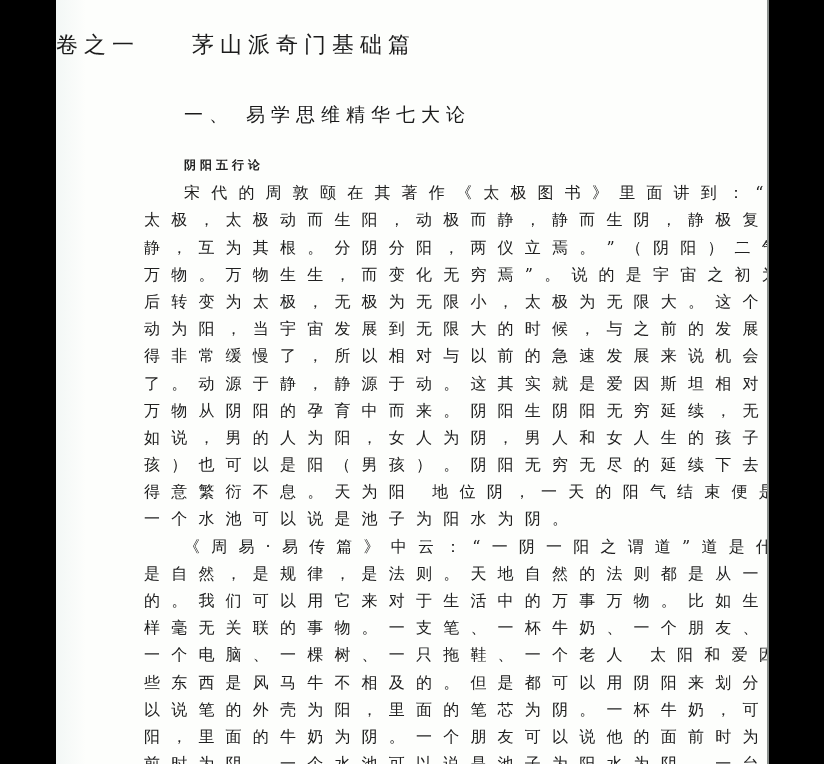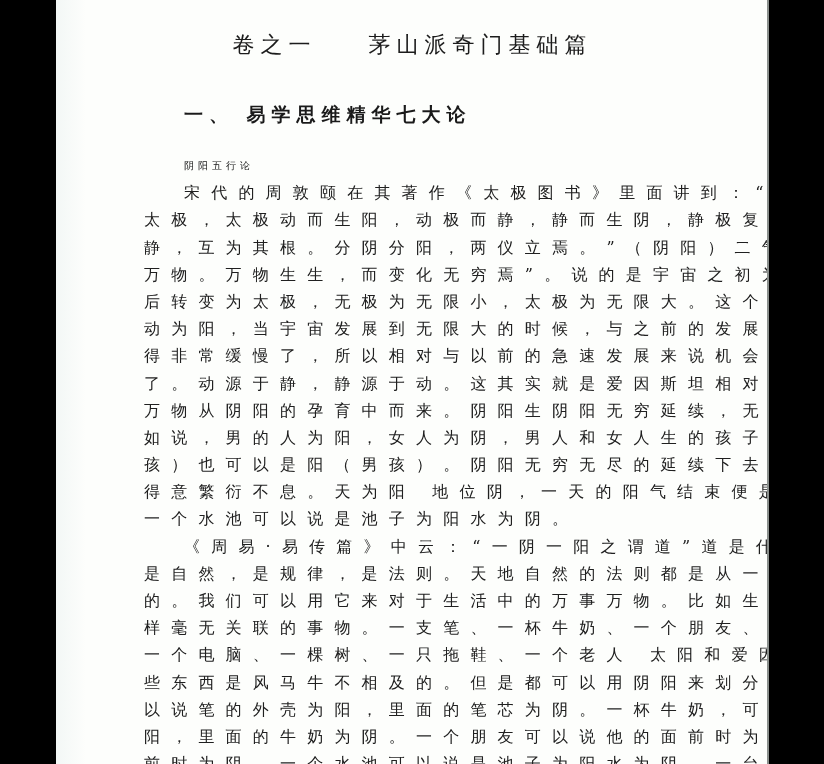--- a/index.html
+++ b/index.html
@@ -32,33 +32,32 @@
       position: absolute;
       left: 0; top: 0; bottom: 0;
       width: 30px;
       background: linear-gradient(to right, #f3f7f6, rgba(253,254,252,0));
     }
     .chapter-title {
       position: absolute;
       left: 0;
       width: 713px;
       top: 30px;
-      text-align: center;
       font-family: "DejaVu Serif", serif;
       font-size: 22px;
       color: #1c1c1c;
       letter-spacing: 6px;
       white-space: pre;
     }
     .section-title {
       position: absolute;
       left: 128px;
       top: 102px;
       font-family: "DejaVu Sans", sans-serif;
-      font-weight: bold;
+      font-weight: normal;
       font-size: 19px;
       letter-spacing: 6px;
       color: #1a1a1a;
       white-space: pre;
     }
     .body-text {
       position: absolute;
       left: 88px;
       top: 152px;
       width: 522px;
@@ -67,21 +66,21 @@
       color: #202020;
     }
     .line {
       height: 27.2px;
       line-height: 27.2px;
       white-space: nowrap;
       letter-spacing: 11.2px;
       overflow: visible;
     }
     .line.indent { padding-left: 40px; }
-    .line.subheading { padding-left: 40px; letter-spacing: 4px; font-size: 10px; }
+    .line.subheading { padding-left: 40px; letter-spacing: 4px; font-size: 12px; font-weight: bold; }
     .speck {
       position: absolute;
       width: 2px; height: 2px;
       background: #b9bcba;
       border-radius: 50%;
     }
   </style>
 </head>
 <body>
 

